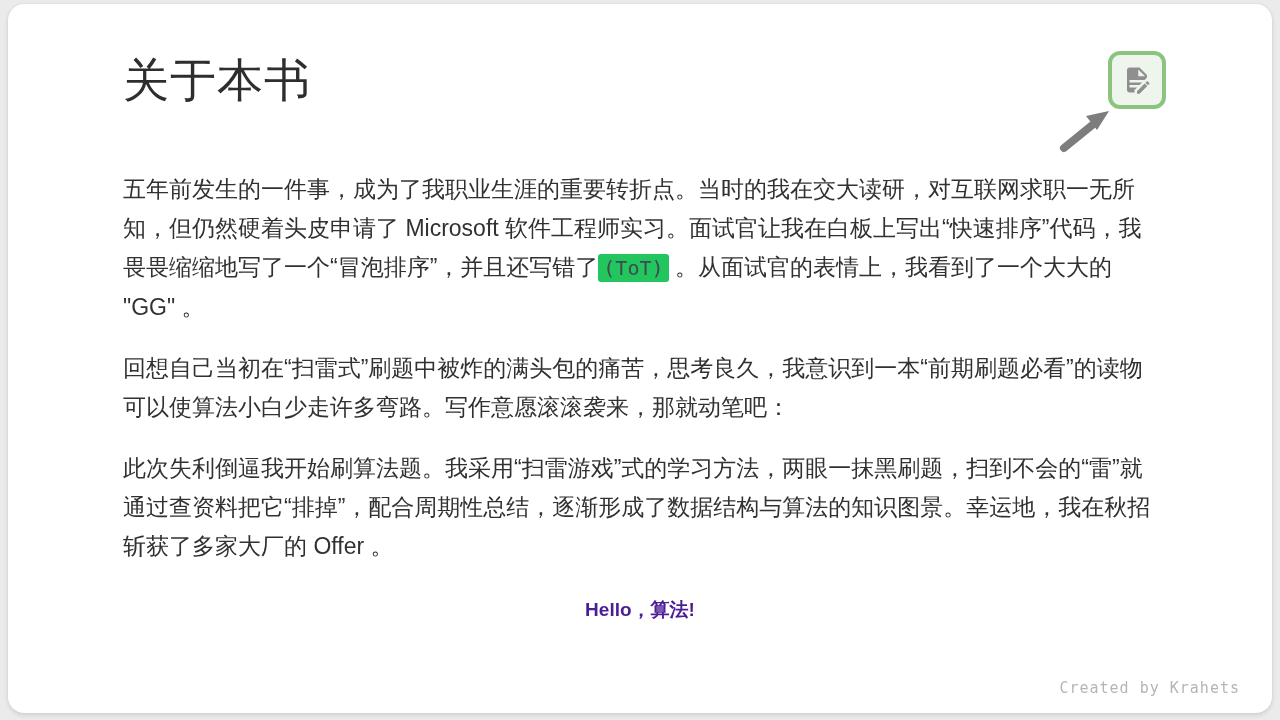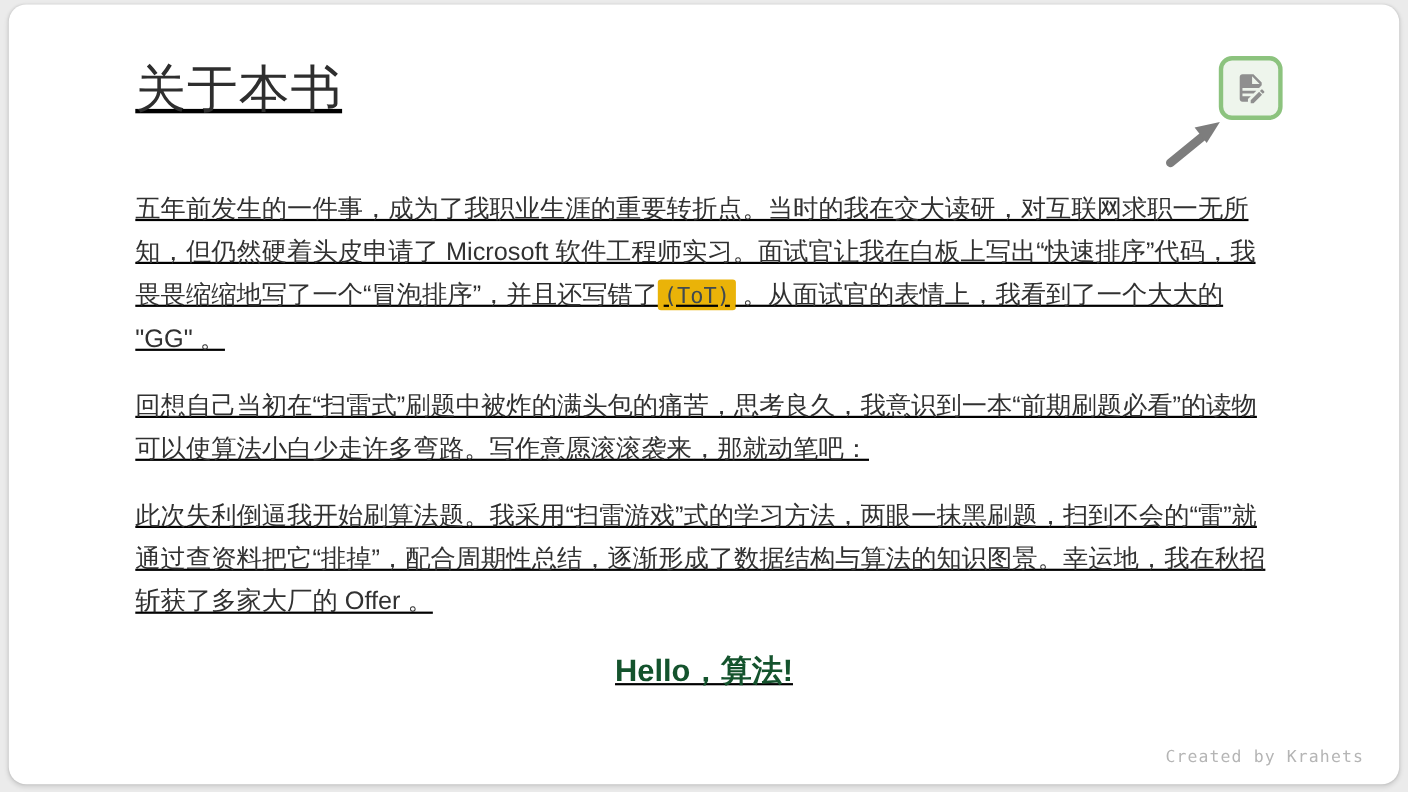--- a/index.html
+++ b/index.html
@@ -15,21 +15,20 @@
     position: absolute;
     left: 8px;
     top: 4px;
     width: 1264px;
     height: 709px;
     background: #ffffff;
     border-radius: 16px;
     box-shadow: 0 2px 5px rgba(0,0,0,0.12), 0 0 2px rgba(0,0,0,0.08);
     box-sizing: border-box;
     padding: 0 115px;
-    text-decoration: underline;
   }
   h1.page-title {
     margin: 48px 0 0 0;
     font-size: 46px;
     line-height: 56px;
     font-weight: 400;
     color: #2e2e2e;
     letter-spacing: 1px;
   }
   article.prose {
@@ -38,30 +37,30 @@
     line-height: 39px;
     color: #313131;
   }
   article.prose p {
     margin: 0 0 22px 0;
   }
   code.inline-code {
     font-family: "DejaVu Sans Mono", "Liberation Mono", monospace;
     font-size: 20px;
     color: #404a50;
-    background: #eab308;
+    background: #22c55e;
     border-radius: 3px;
     padding: 2px 5px;
   }
   p.tagline {
     text-align: center;
     font-weight: 700;
     margin-top: 24px !important;
-    font-size: 28px;
-    color: #14532d;
+    font-size: 19px;
+    color: #4c1d95;
   }
   .edit-highlight {
     position: absolute;
     left: 1100px;
     top: 47px;
     width: 50px;
     height: 50px;
     border: 4px solid #8cc37e;
     border-radius: 12px;
     background: #eef5ec;

